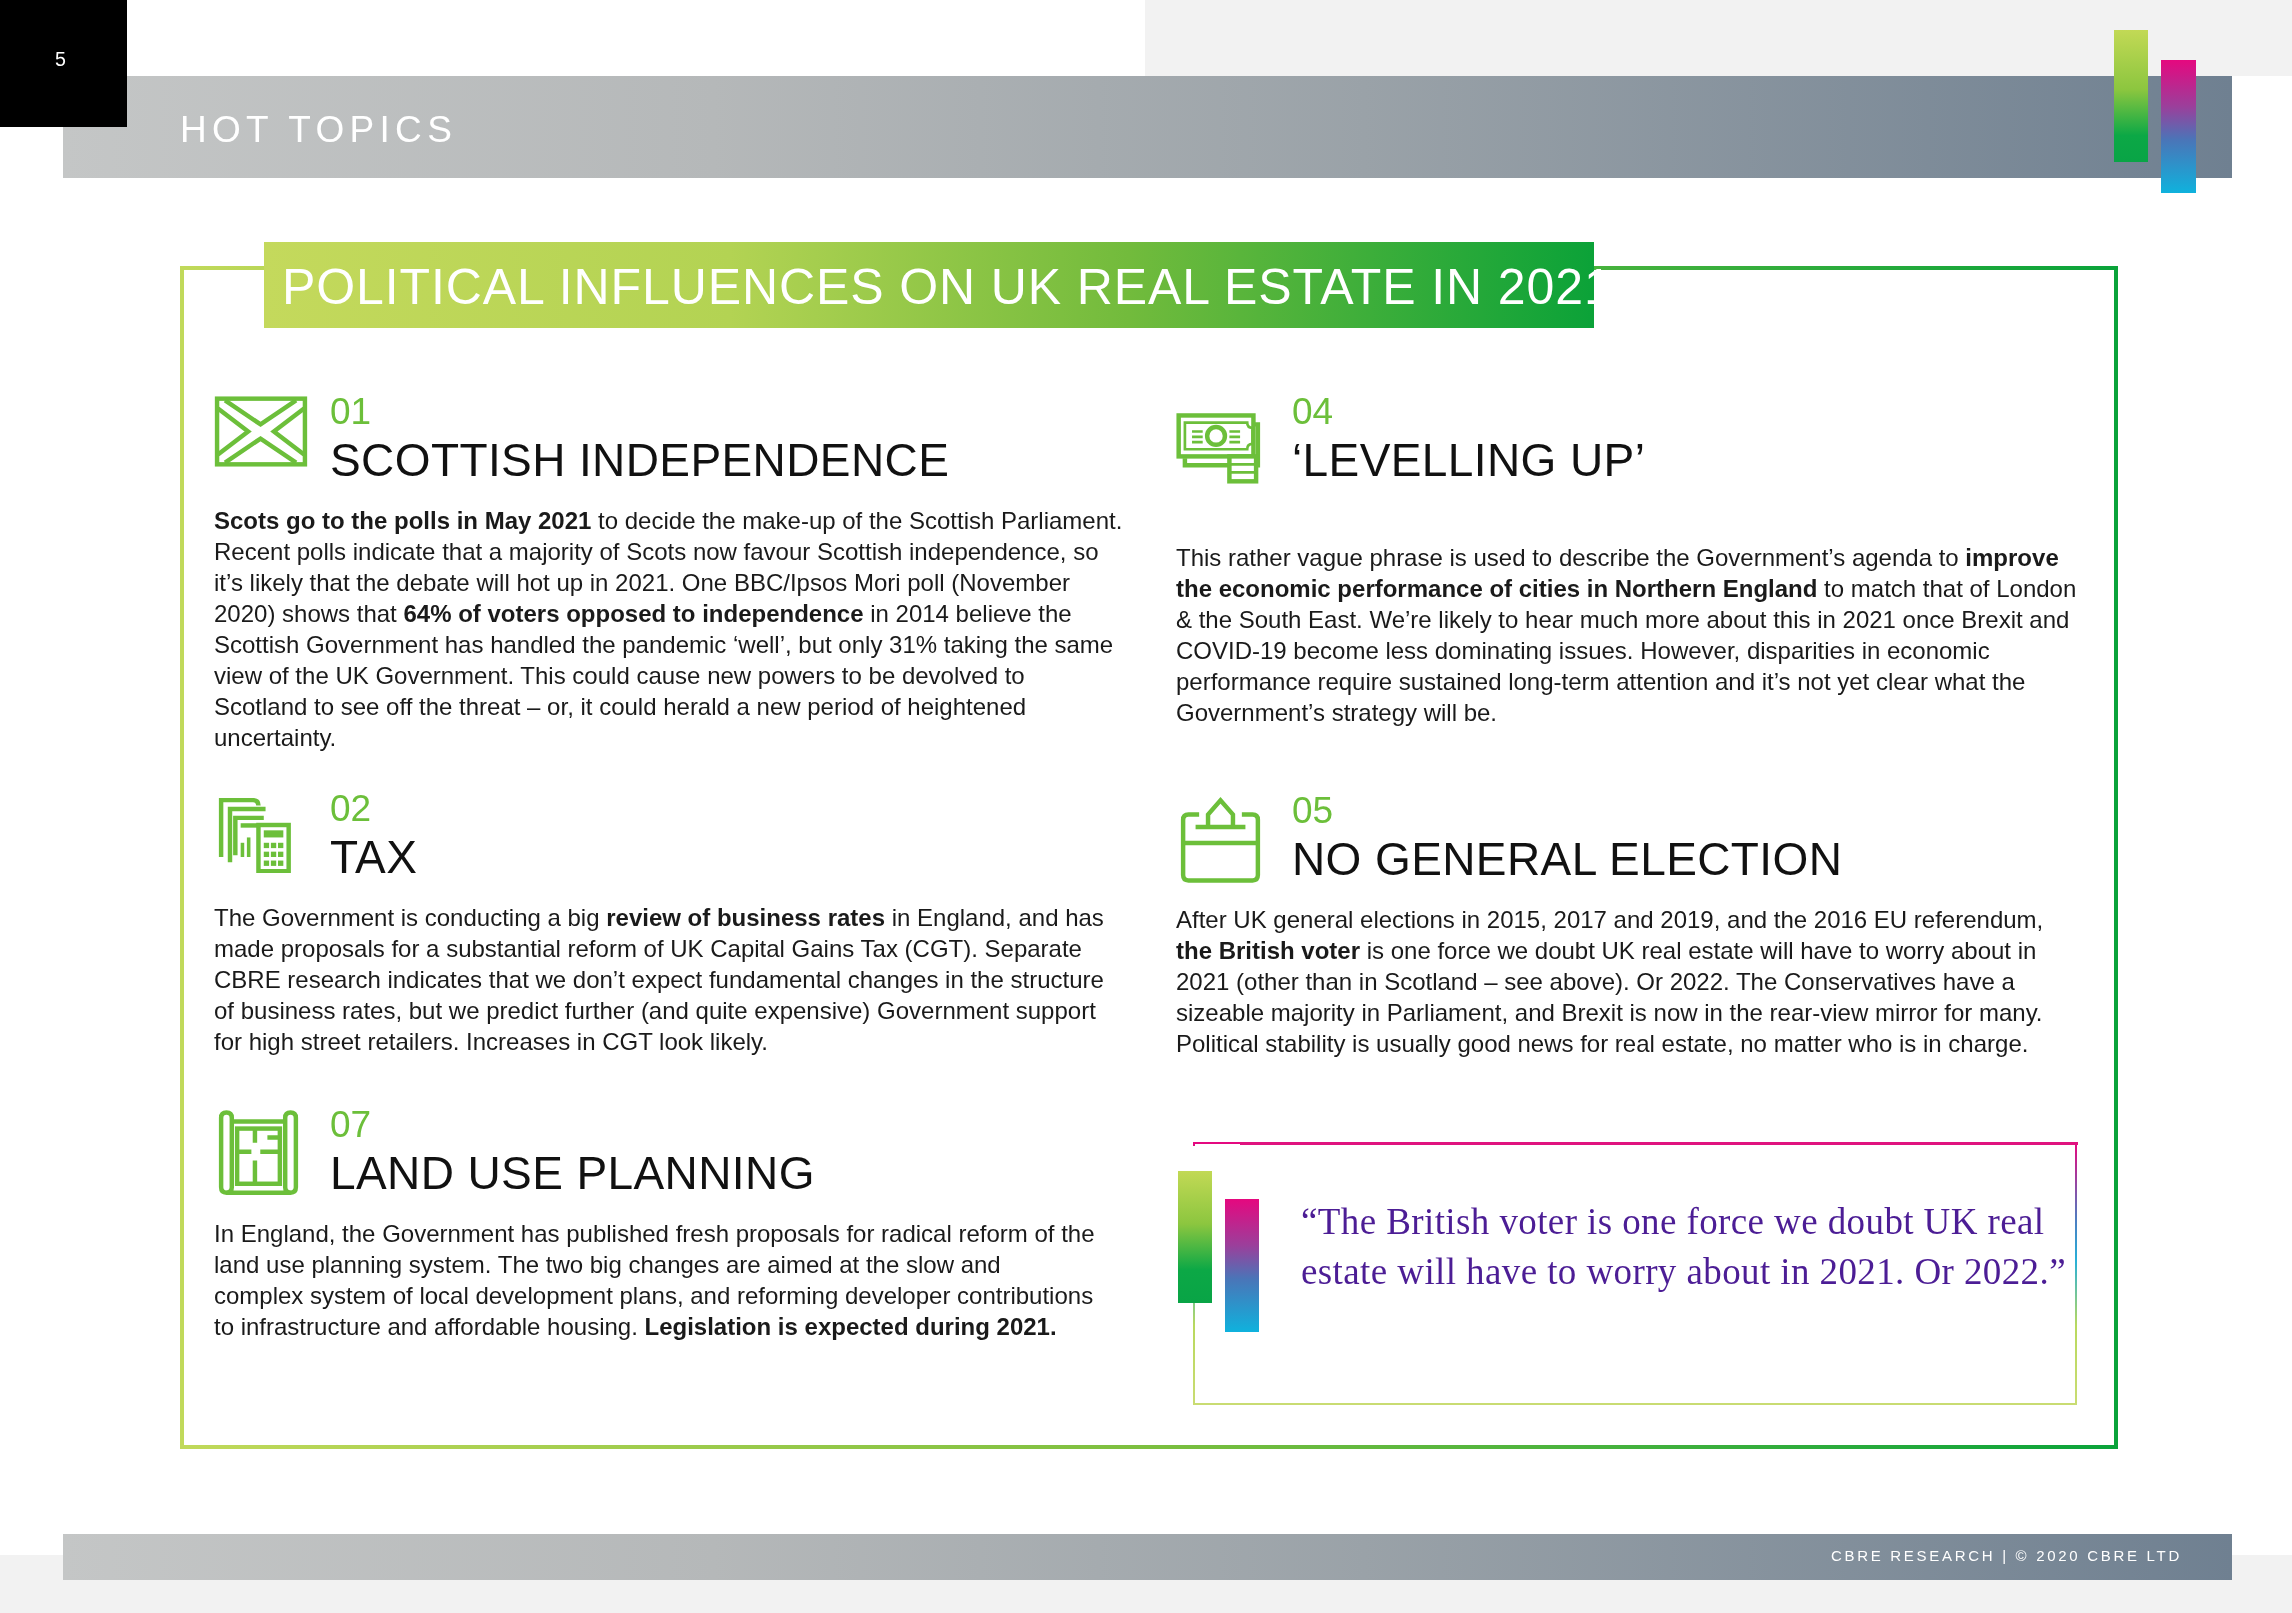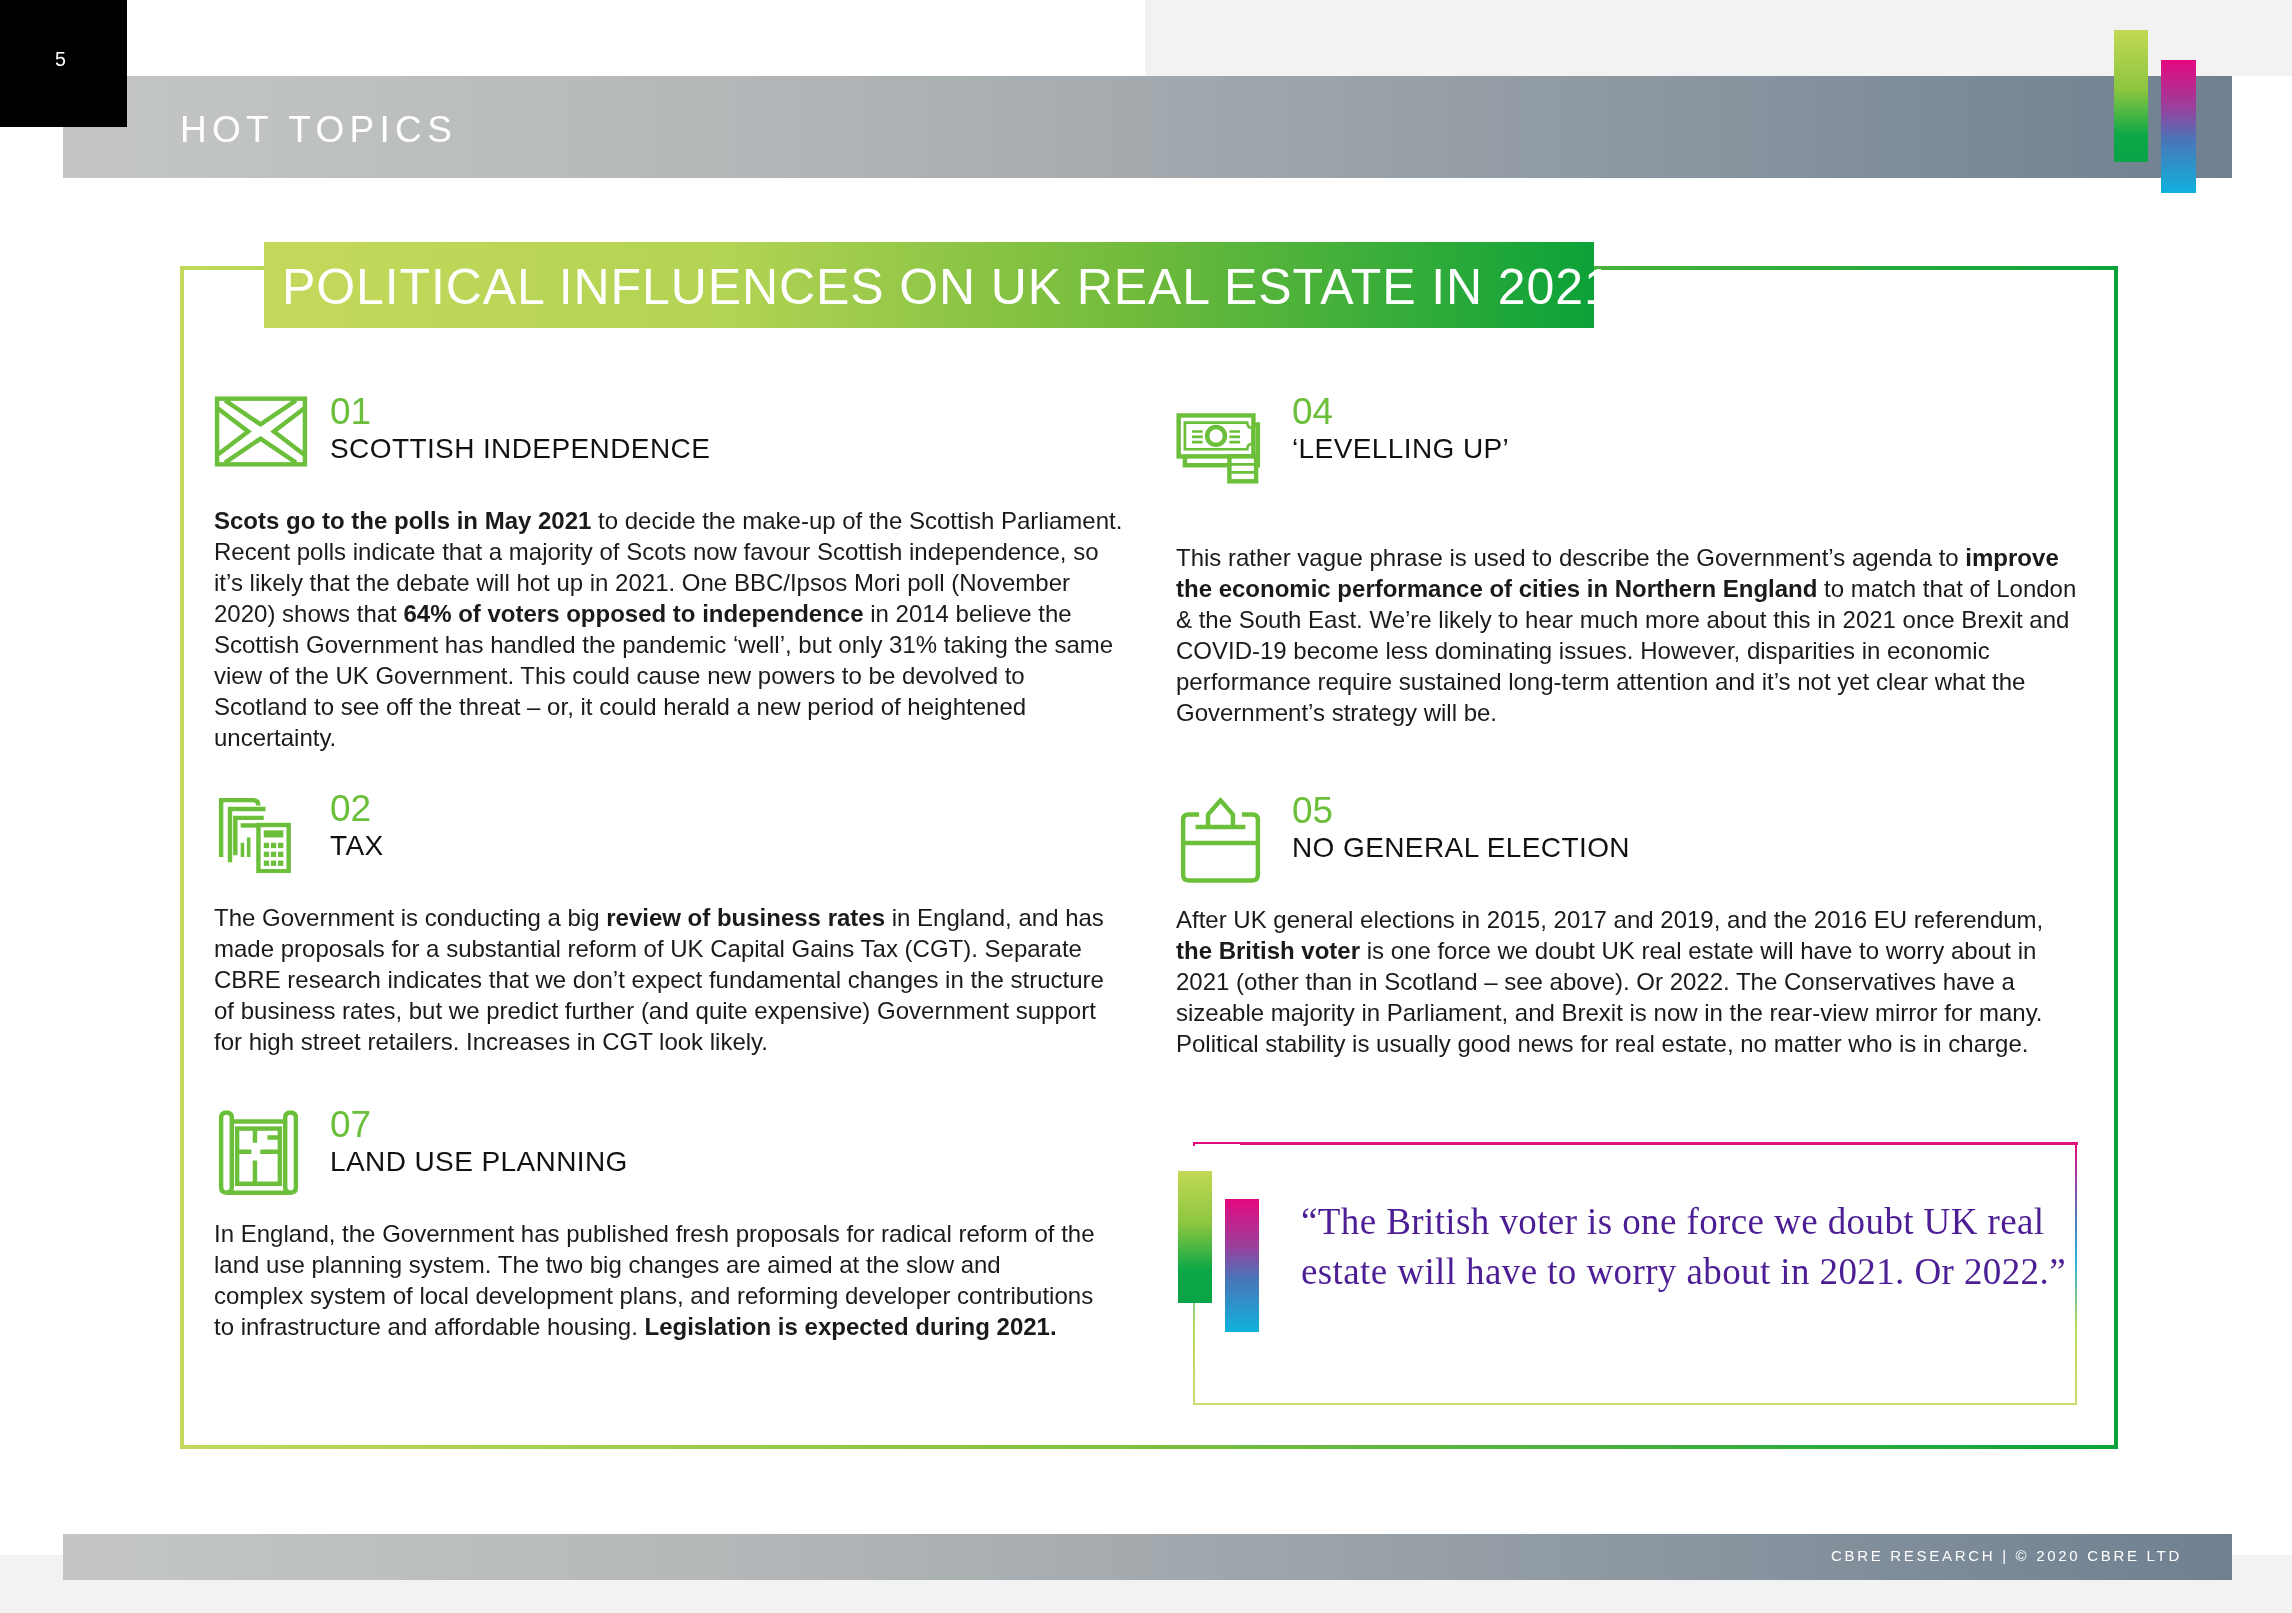--- a/index.html
+++ b/index.html
@@ -25,21 +25,21 @@
     border: 4.5px solid transparent;
     border-image: linear-gradient(90deg, #c0d95a 0%, #7cbf3f 50%, #0aa33a 100%) 1; }
 
   .banner { position: absolute; left: 217px; top: 242px; width: 1330px; height: 86px;
     background: linear-gradient(90deg, #c4d95c 0%, #b3d353 35%, #72bb3c 65%, #0ba238 100%); z-index: 4; margin-left: 47px; }
   .banner-title { position: absolute; left: 18px; top: 16px; color: #fff; font-size: 50px; font-weight: 400; letter-spacing: 0.9px; white-space: nowrap; }
 
   .topic { position: absolute; }
   .topic .icon { position: absolute; left: 0; top: 0; width: 98px; height: 98px; }
   .topic .num { position: absolute; left: 116px; top: -5.3px; color: #6cbf3a; font-size: 37px; }
-  .topic .title { position: absolute; left: 116px; top: 37px; color: #111; font-size: 28px; white-space: nowrap; letter-spacing: 0.4px; }
+  .topic .title { position: absolute; left: 116px; top: 37px; color: #111; font-size: 46px; white-space: nowrap; letter-spacing: 0.4px; }
   .topic .body { position: absolute; left: 0; top: 109px; font-size: 24px; line-height: 31px; color: #1a1a1a; }
   .topic .body b { font-weight: 700; }
   .quote-frame { position: absolute; left: 1193px; top: 1142px; width: 884px; height: 263px;
     border: 2.7px solid transparent;
     border-image: linear-gradient(180deg, #e5087f 0%, #4b7fc2 30%, #27b0d8 45%, #b9d95e 70%, #c9dc72 100%) 1; }
   .quote-top-line { position: absolute; left: 1240px; top: 1142px; width: 838px; height: 2.7px; background: #e0137f; }
   .quote-mask-left { position: absolute; left: 1190px; top: 1146px; width: 48px; height: 49px; background: #fff; }
   .quote-bar-green { position: absolute; left: 1178px; top: 1171px; width: 34px; height: 132px;
     background: linear-gradient(180deg, #c2d955 0%, #8cc63f 40%, #0ca846 75%, #09a446 100%); }
   .quote-bar-pink { position: absolute; left: 1225px; top: 1199px; width: 34px; height: 133px;

